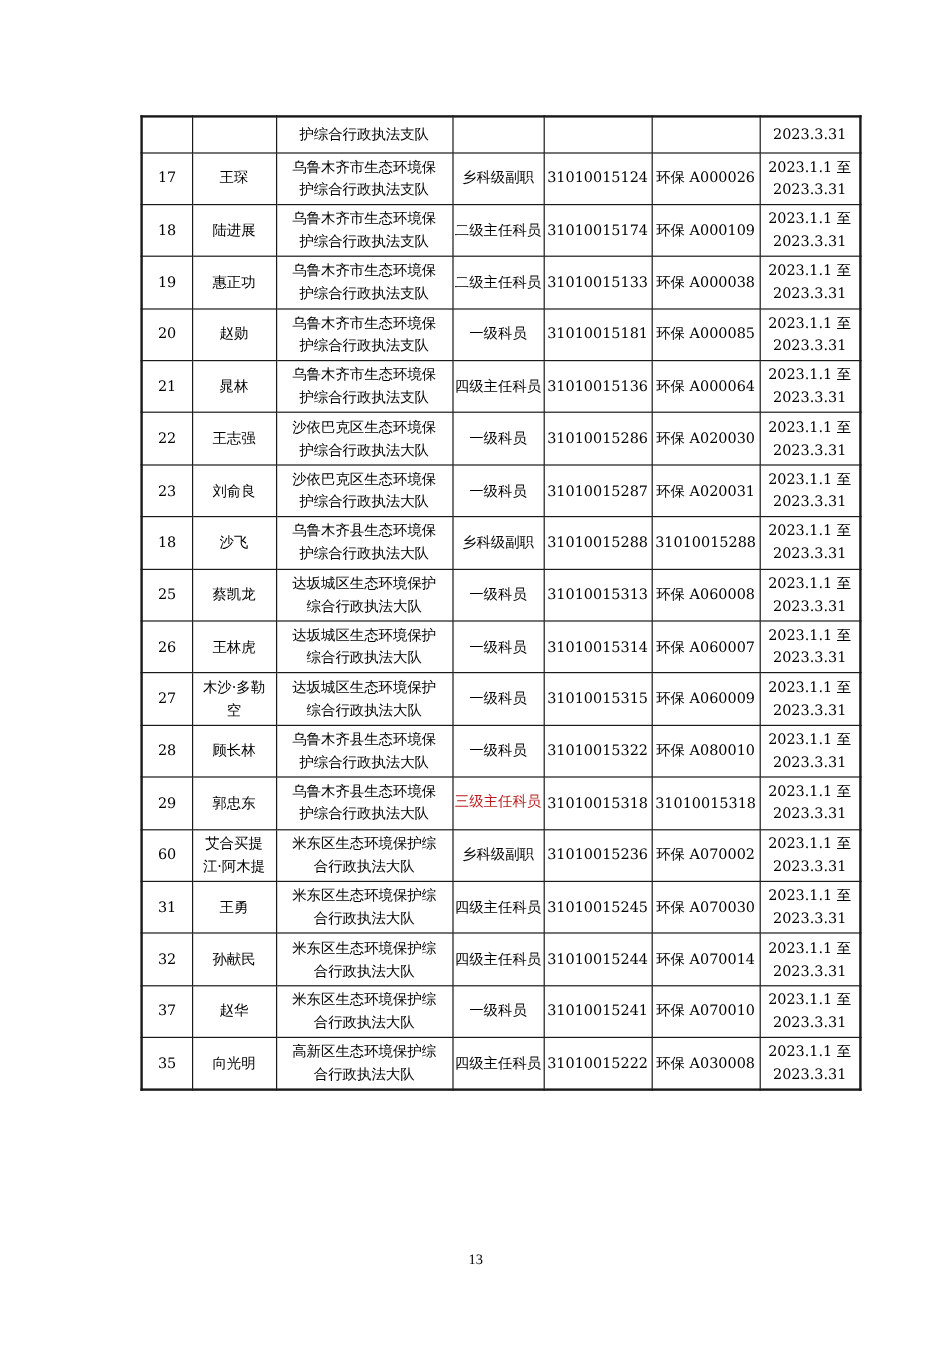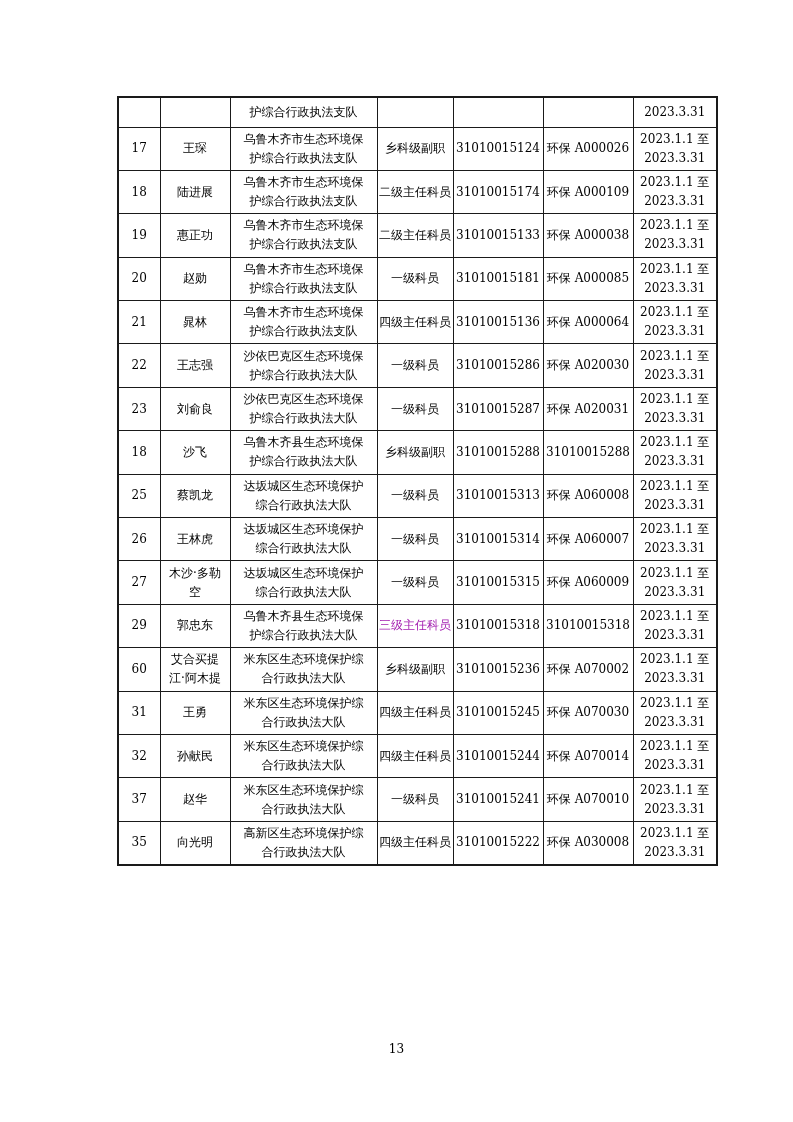--- a/index.html
+++ b/index.html
@@ -40,30 +40,32 @@
     padding: 0 1px;
     overflow: hidden;
   }
   table.doc-table tr {
     height: 43.4px;
   }
   table.doc-table tr.carry {
     height: 30px;
   }
   td.muted {
-    color: #a21caf;
+    color: #b91c1c;
+    font-family: Liberation Mono, monospace;
   }
   .page-number {
     position: absolute;
     top: 1041px;
     left: 0;
     width: 100%;
     text-align: center;
     font-size: 12px;
     line-height: 16px;
+    font-family: Liberation Serif, serif;
   }
 </style>
 </head>
 <body>
 
 <div class="page">
 
   <table class="doc-table">
     <colgroup>
       <col style="width:42px">
@@ -212,20 +214,31 @@
 空</td>
     <td>达坂城区生态环境保护
 综合行政执法大队</td>
     <td>一级科员</td>
     <td>31010015315</td>
     <td>环保 A060009</td>
     <td>2023.1.1 至
 2023.3.31</td>
   </tr>
 
+  <tr>
+    <td>28</td>
+    <td>顾长林</td>
+    <td>乌鲁木齐县生态环境保
+护综合行政执法大队</td>
+    <td>一级科员</td>
+    <td>31010015322</td>
+    <td>环保 A080010</td>
+    <td>2023.1.1 至
+2023.3.31</td>
+  </tr>
 
   <tr>
     <td>29</td>
     <td>郭忠东</td>
     <td>乌鲁木齐县生态环境保
 护综合行政执法大队</td>
     <td class="muted">三级主任科员</td>
     <td>31010015318</td>
     <td>31010015318</td>
     <td>2023.1.1 至

